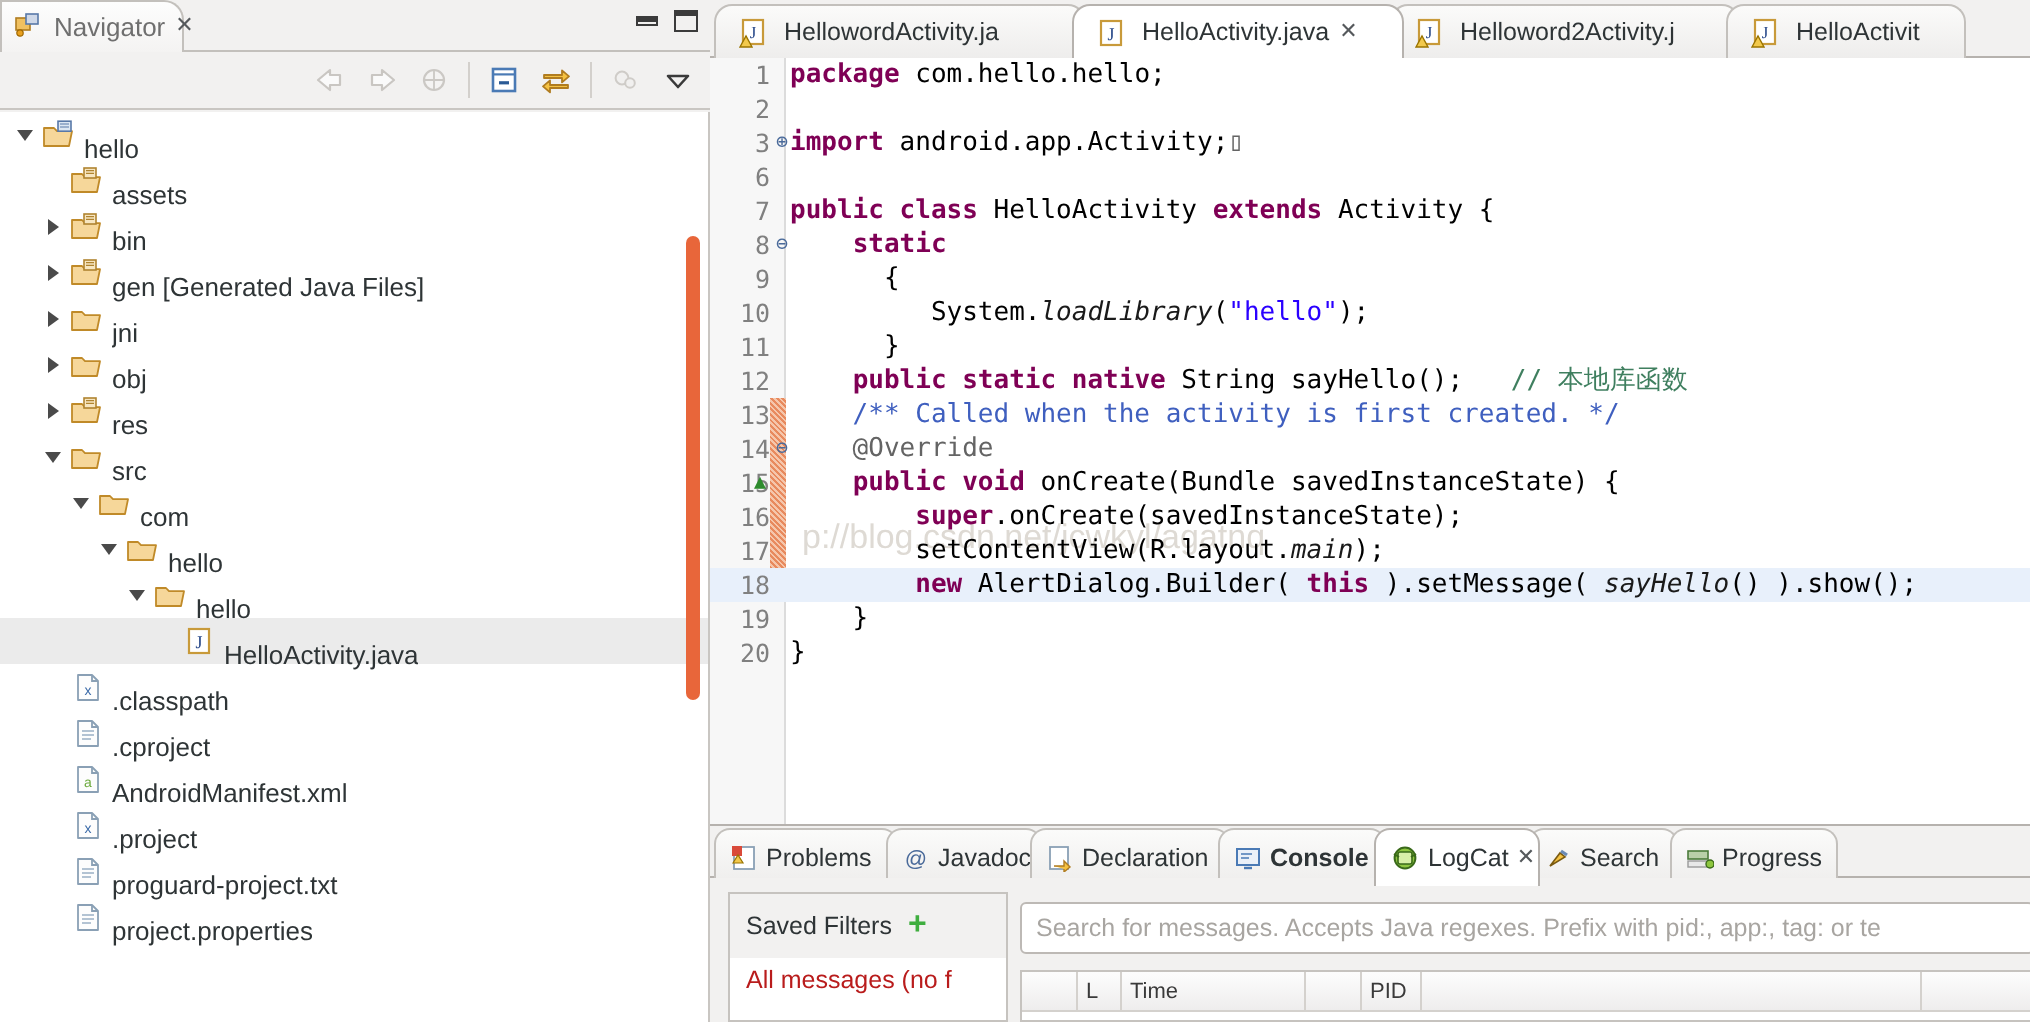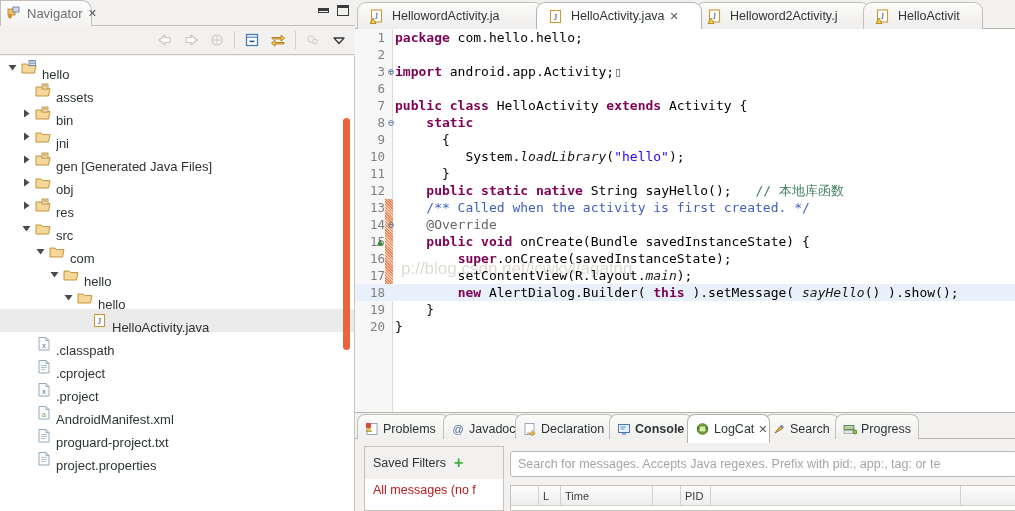--- a/index.html
+++ b/index.html
@@ -347,39 +347,39 @@
           <div class="tree-row">
             <span style="display: inline-block; flex: 0 0 14px;"></span>
             <span class="twisty">
               <svg width="9" height="9" viewBox="0 0 9 9">
                 <path d="M2 0.5 L7.5 4.5 L2 8.5 Z" fill="#4a4a4a"></path>
               </svg>
             </span>
             <span class="tree-icon">
               <svg width="16" height="15" viewBox="0 0 16 15">
                 <path d="M1 4 L6 4 L7.5 5.6 L15 5.6 L13.5 13 L1 13 Z" fill="#f6d79a" stroke="#c08a28" stroke-width="0.9" stroke-linejoin="round"></path>
-              </svg>
-            </span>
-            <span class="tree-label">jni</span>
-          </div>
-          <div class="tree-row">
-            <span style="display: inline-block; flex: 0 0 14px;"></span>
-            <span class="twisty">
-              <svg width="9" height="9" viewBox="0 0 9 9">
-                <path d="M2 0.5 L7.5 4.5 L2 8.5 Z" fill="#4a4a4a"></path>
-              </svg>
-            </span>
-            <span class="tree-icon">
-              <svg width="16" height="15" viewBox="0 0 16 15">
-                <path d="M1 4 L6 4 L7.5 5.6 L15 5.6 L13.5 13 L1 13 Z" fill="#f6d79a" stroke="#c08a28" stroke-width="0.9" stroke-linejoin="round"></path>
                 <rect x="7" y="1" width="6" height="5" fill="#f7e6c0" stroke="#b08430" stroke-width="0.8"></rect>
                 <path d="M8 2.3 L12 2.3 M8 3.7 L12 3.7" stroke="#b08430" stroke-width="0.6"></path>
               </svg>
             </span>
             <span class="tree-label">gen [Generated Java Files]</span>
+          </div>
+          <div class="tree-row">
+            <span style="display: inline-block; flex: 0 0 14px;"></span>
+            <span class="twisty">
+              <svg width="9" height="9" viewBox="0 0 9 9">
+                <path d="M2 0.5 L7.5 4.5 L2 8.5 Z" fill="#4a4a4a"></path>
+              </svg>
+            </span>
+            <span class="tree-icon">
+              <svg width="16" height="15" viewBox="0 0 16 15">
+                <path d="M1 4 L6 4 L7.5 5.6 L15 5.6 L13.5 13 L1 13 Z" fill="#f6d79a" stroke="#c08a28" stroke-width="0.9" stroke-linejoin="round"></path>
+              </svg>
+            </span>
+            <span class="tree-label">jni</span>
           </div>
           <div class="tree-row">
             <span style="display: inline-block; flex: 0 0 14px;"></span>
             <span class="twisty">
               <svg width="9" height="9" viewBox="0 0 9 9">
                 <path d="M2 0.5 L7.5 4.5 L2 8.5 Z" fill="#4a4a4a"></path>
               </svg>
             </span>
             <span class="tree-icon">
               <svg width="16" height="15" viewBox="0 0 16 15">
@@ -495,36 +495,36 @@
             </span>
             <span class="tree-label">.cproject</span>
           </div>
           <div class="tree-row">
             <span style="display: inline-block; flex: 0 0 14px;"></span>
             <span class="twisty"></span>
             <span class="tree-icon">
               <svg width="15" height="15" viewBox="0 0 15 15">
                 <path d="M3 1.5 L10 1.5 L13 4.5 L13 14 L3 14 Z" fill="#fdfdfd" stroke="#8aa0b5" stroke-width="0.9" stroke-linejoin="round"></path>
                 <path d="M10 1.5 L10 4.5 L13 4.5" fill="none" stroke="#8aa0b5" stroke-width="0.9"></path>
-                <text x="8" y="11.5" font-size="7" font-family="sans-serif" fill="#3a6aa8" text-anchor="middle">x</text>
-              </svg>
-            </span>
-            <span class="tree-label">.project</span>
+                <text x="8" y="11.5" font-size="7" font-family="sans-serif" fill="#6aa83a" text-anchor="middle">a</text>
+              </svg>
+            </span>
+            <span class="tree-label">AndroidManifest.xml</span>
           </div>
           <div class="tree-row">
             <span style="display: inline-block; flex: 0 0 14px;"></span>
             <span class="twisty"></span>
             <span class="tree-icon">
               <svg width="15" height="15" viewBox="0 0 15 15">
                 <path d="M3 1.5 L10 1.5 L13 4.5 L13 14 L3 14 Z" fill="#fdfdfd" stroke="#8aa0b5" stroke-width="0.9" stroke-linejoin="round"></path>
                 <path d="M10 1.5 L10 4.5 L13 4.5" fill="none" stroke="#8aa0b5" stroke-width="0.9"></path>
-                <text x="8" y="11.5" font-size="7" font-family="sans-serif" fill="#6aa83a" text-anchor="middle">a</text>
-              </svg>
-            </span>
-            <span class="tree-label">AndroidManifest.xml</span>
+                <text x="8" y="11.5" font-size="7" font-family="sans-serif" fill="#3a6aa8" text-anchor="middle">x</text>
+              </svg>
+            </span>
+            <span class="tree-label">.project</span>
           </div>
           <div class="tree-row">
             <span style="display: inline-block; flex: 0 0 14px;"></span>
             <span class="twisty"></span>
             <span class="tree-icon">
               <svg width="15" height="15" viewBox="0 0 15 15">
                 <path d="M3 1.5 L10 1.5 L13 4.5 L13 14 L3 14 Z" fill="#fdfdfd" stroke="#8aa0b5" stroke-width="0.9" stroke-linejoin="round"></path>
                 <path d="M10 1.5 L10 4.5 L13 4.5" fill="none" stroke="#8aa0b5" stroke-width="0.9"></path>
                 <path d="M5 6.5 L11 6.5 M5 8.5 L11 8.5 M5 10.5 L9.5 10.5" stroke="#9ab0c5" stroke-width="0.8"></path>
               </svg>

